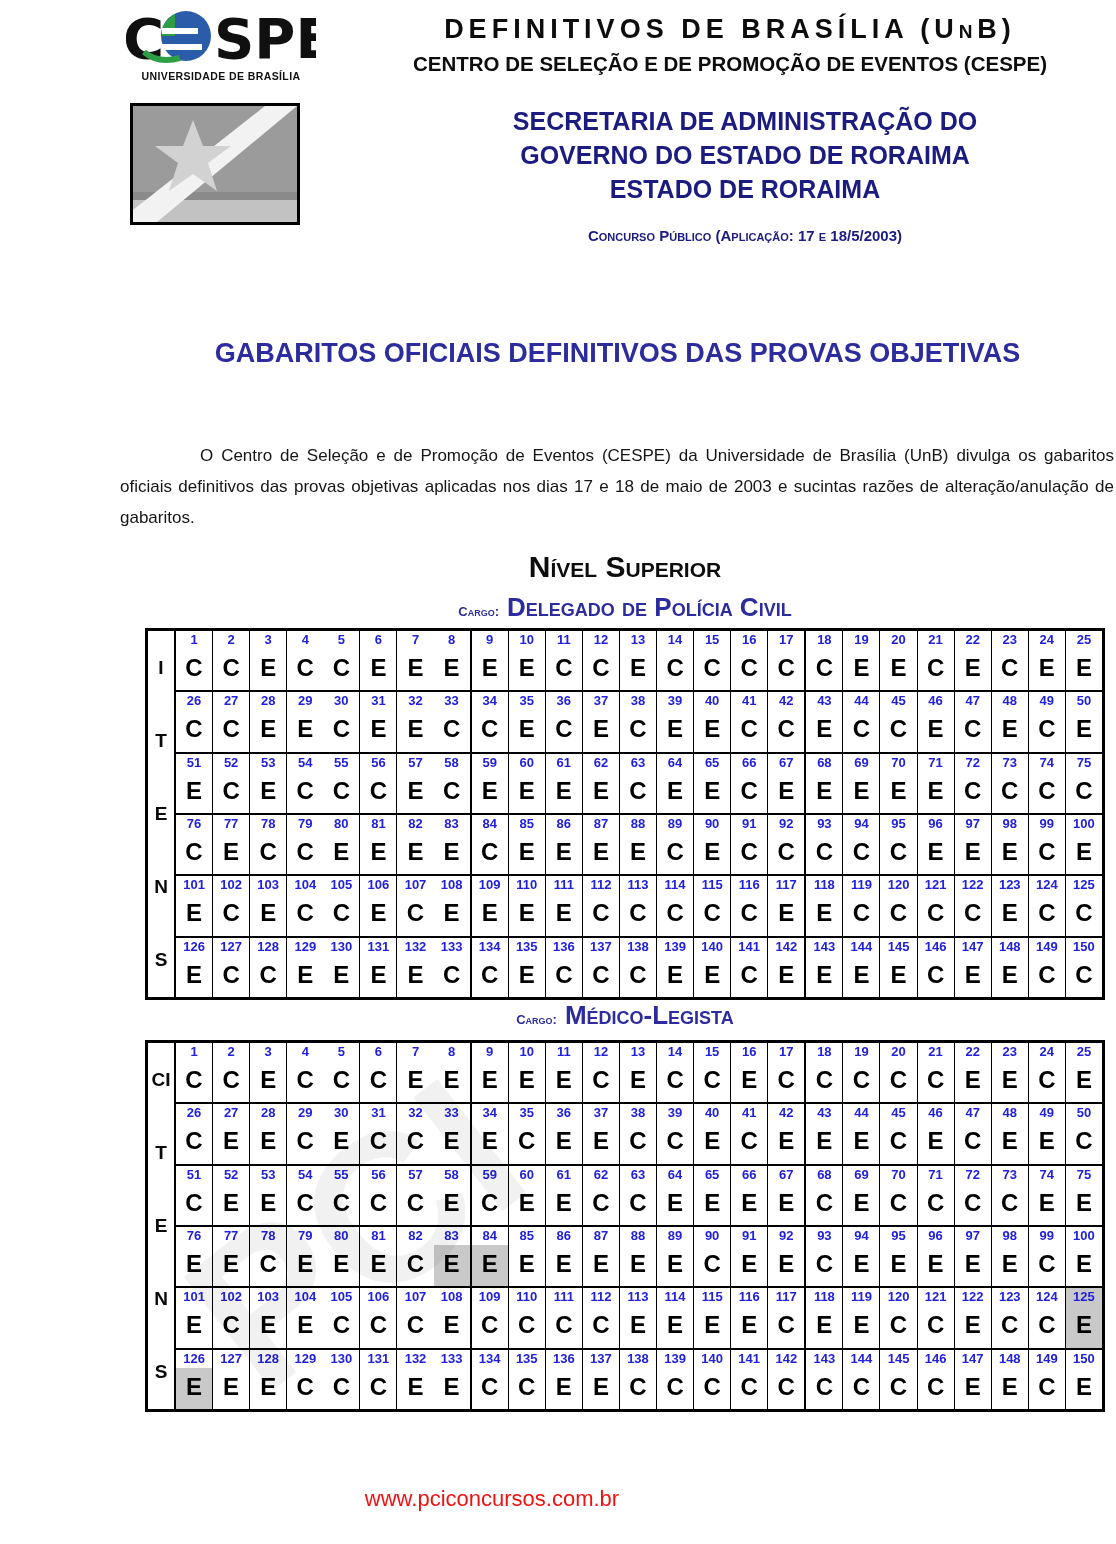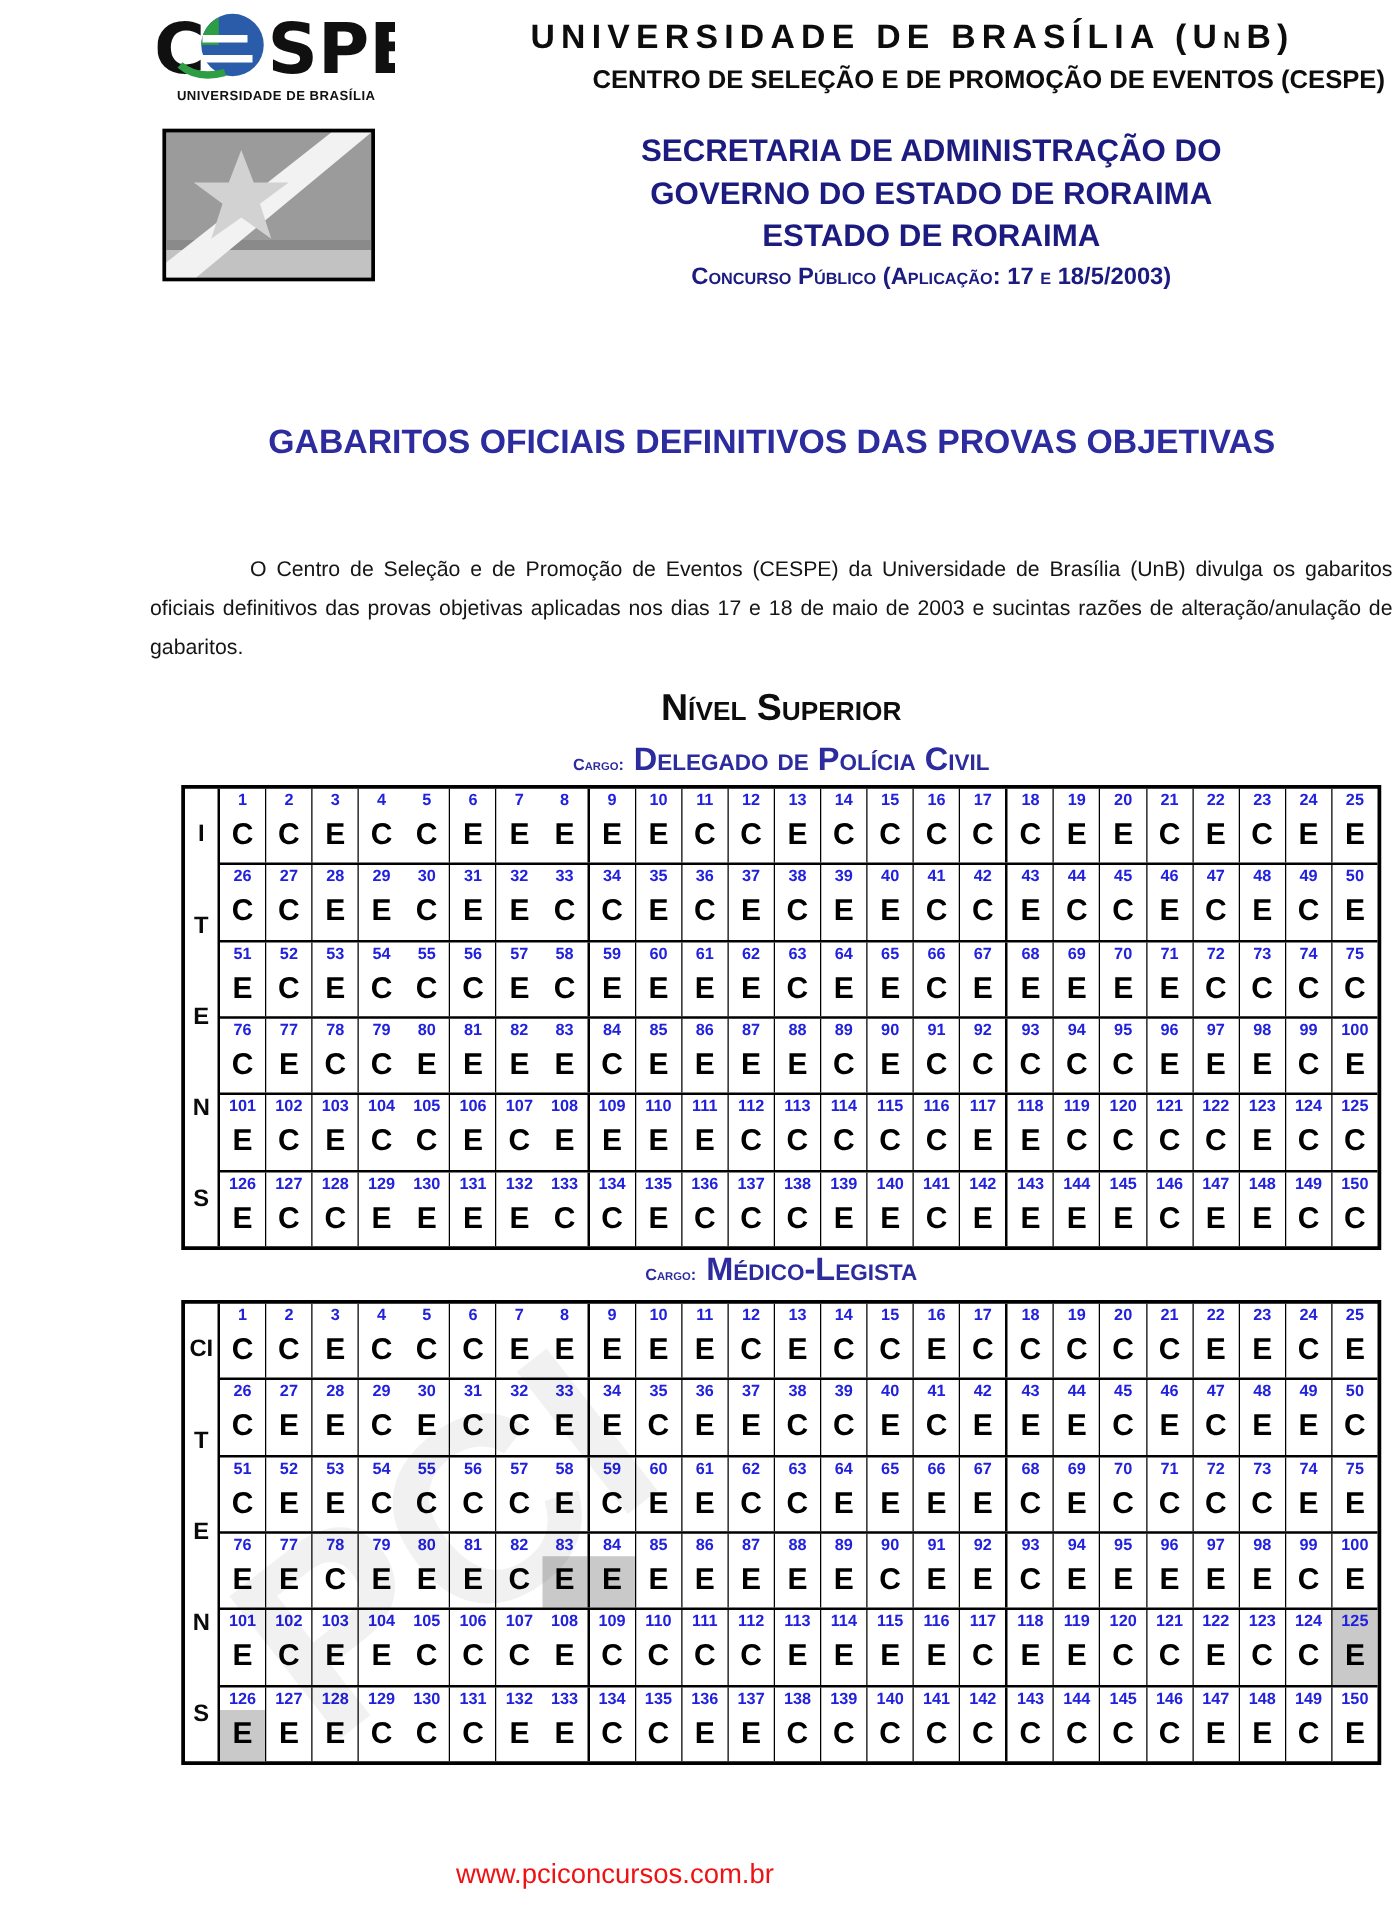--- a/index.html
+++ b/index.html
@@ -12,28 +12,28 @@
   *{box-sizing:border-box;margin:0;padding:0;}
   html,body{background:#fff;}
   body{font-family:"Liberation Sans",sans-serif;}
   .page{position:relative;width:1116px;height:1544px;background:#fff;overflow:hidden;}
 
   
   .logo-block{position:absolute;left:126px;top:6px;width:190px;}
   .logo-sub{font-size:10.5px;font-weight:bold;letter-spacing:.4px;color:#111;text-align:center;margin-top:-2px;white-space:nowrap;}
   .univ-block{position:absolute;left:352px;top:14px;width:756px;text-align:center;color:#0d0d0d;}
   .univ-l1{font-size:27px;font-weight:bold;letter-spacing:5px;font-variant:small-caps;white-space:nowrap;}
-  .univ-l2{font-size:20.5px;font-weight:bold;margin-top:7px;white-space:nowrap;text-align:right;}
+  .univ-l2{font-size:20.5px;font-weight:bold;margin-top:7px;white-space:nowrap;}
 
   .flag-box{position:absolute;left:130px;top:103px;width:170px;height:122px;border:3px solid #000;background:#9b9b9b;}
   .flag-box svg{display:block;width:100%;height:100%;}
 
   .gov-block{position:absolute;left:430px;top:104px;width:630px;text-align:center;color:var(--navy);}
   .gov-line{font-size:25px;font-weight:bold;line-height:34px;white-space:nowrap;}
-  .contest-line{font-size:19px;font-weight:bold;font-variant:small-caps;margin-top:5px;white-space:nowrap;}
+  .contest-line{font-size:15px;font-weight:bold;font-variant:small-caps;margin-top:21px;white-space:nowrap;}
 
   
   .main-title{position:absolute;left:120px;top:338px;width:995px;text-align:center;
     font-size:27px;font-weight:bold;color:var(--title-blue);white-space:nowrap;}
   .intro{position:absolute;left:120px;top:440px;width:994px;font-size:17px;line-height:31px;
     text-align:justify;text-indent:80px;color:#151515;}
   .level-heading{position:absolute;left:130px;top:550px;width:990px;text-align:center;
     font-size:30px;font-weight:bold;font-variant:small-caps;color:#0d0d0d;}
   .cargo-line{position:absolute;left:130px;width:990px;text-align:center;color:var(--title-blue);}
   .cargo-line .cargo-label{font-size:13px;font-weight:bold;font-variant:small-caps;margin-right:8px;}
@@ -82,21 +82,21 @@
       <path d="M35,30 a25,25 0 0 1 14,-22 l0,22 z" fill="#2e9e44"></path>
       <rect x="36" y="22" width="36" height="6" fill="#ffffff"></rect>
       <rect x="36" y="38" width="40" height="6" fill="#ffffff"></rect>
       <path d="M18,46 q14,12 36,6" stroke="#2e9e44" stroke-width="6" fill="none"></path>
       <text x="88" y="52" font-family="DejaVu Sans, sans-serif" font-size="56" font-weight="bold" fill="#101010">SPE</text>
     </svg>
     <div class="logo-sub">UNIVERSIDADE DE BRASÍLIA</div>
   </div>
 
   <div class="univ-block">
-    <div class="univ-l1">UNIVERSIDADE DE BRASÍLIA (UnB)</div>
+    <div class="univ-l1">DEFINITIVOS DE BRASÍLIA (UnB)</div>
     <div class="univ-l2">CENTRO DE SELEÇÃO E DE PROMOÇÃO DE EVENTOS (CESPE)</div>
   </div>
 
   <div class="flag-box">
     <svg viewBox="0 0 164 116" preserveAspectRatio="none">
       <rect x="0" y="0" width="164" height="116" fill="#9b9b9b"></rect>
       <rect x="0" y="86" width="164" height="8" fill="#8a8a8a"></rect>
       <rect x="0" y="94" width="164" height="22" fill="#c2c2c2"></rect>
       <polygon points="0,104 132,0 164,0 24,116 0,116" fill="#f2f2f2"></polygon>
       <polygon points="60,14 70,40 98,40 75,57 84,85 60,68 36,85 45,57 22,40 50,40" fill="#d2d2d2"></polygon>

